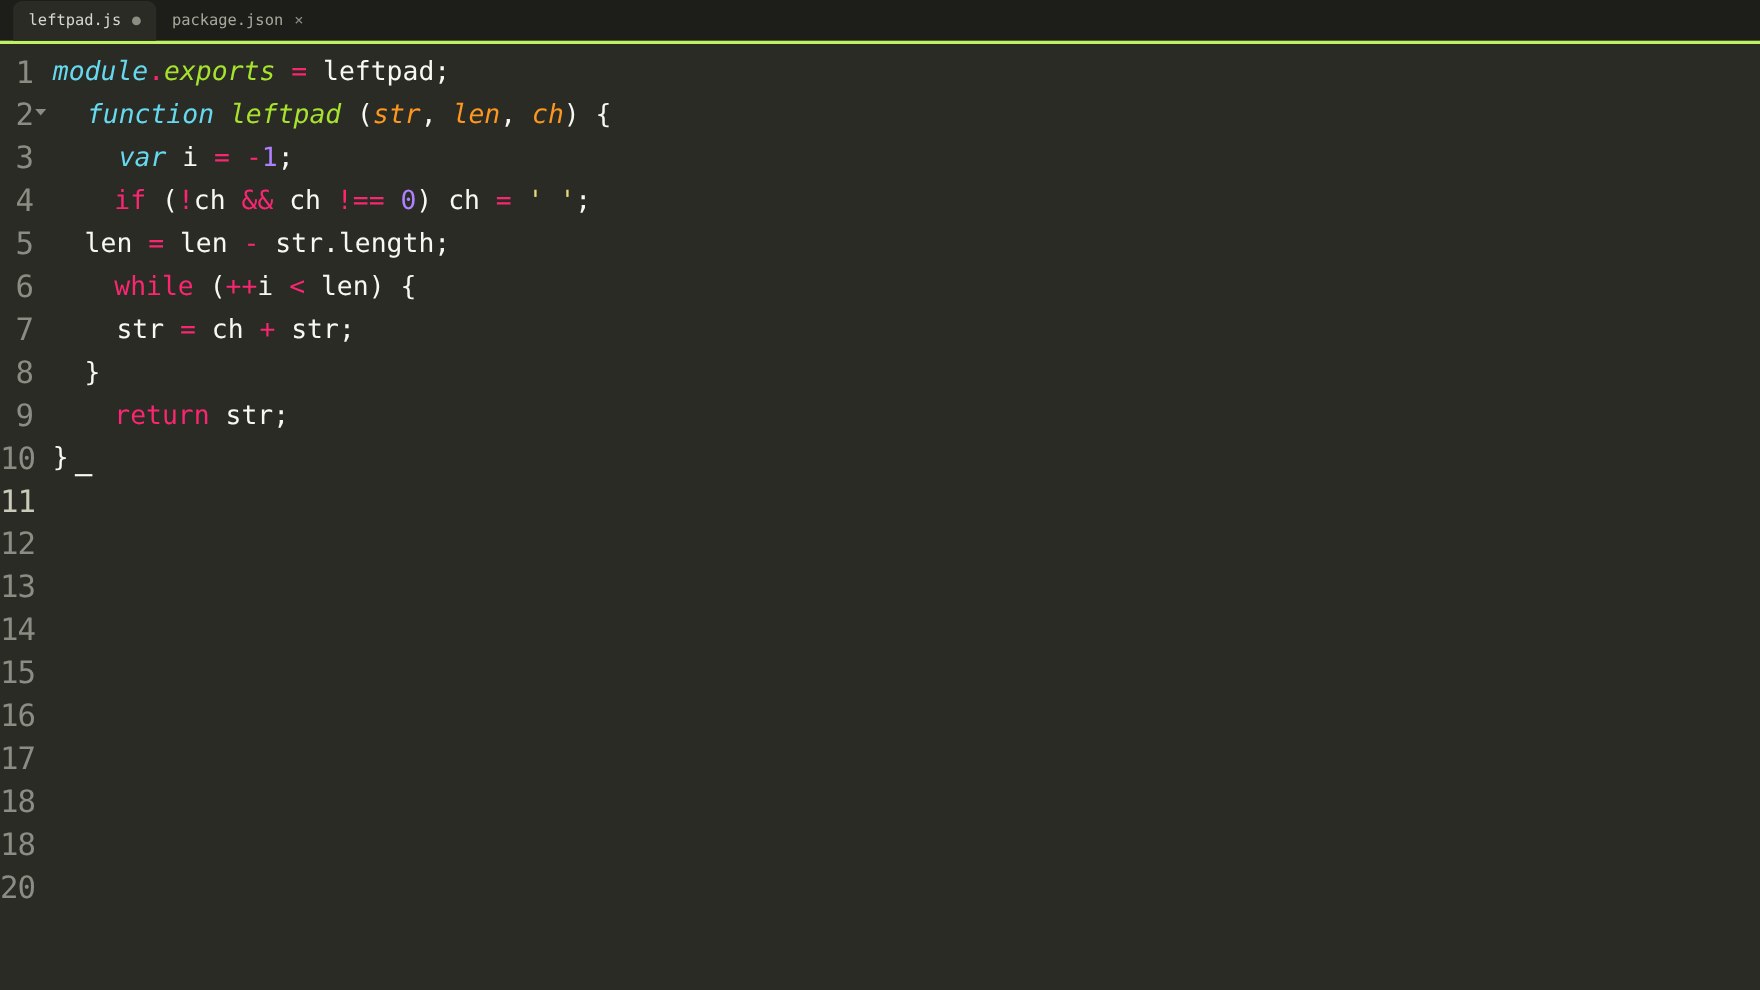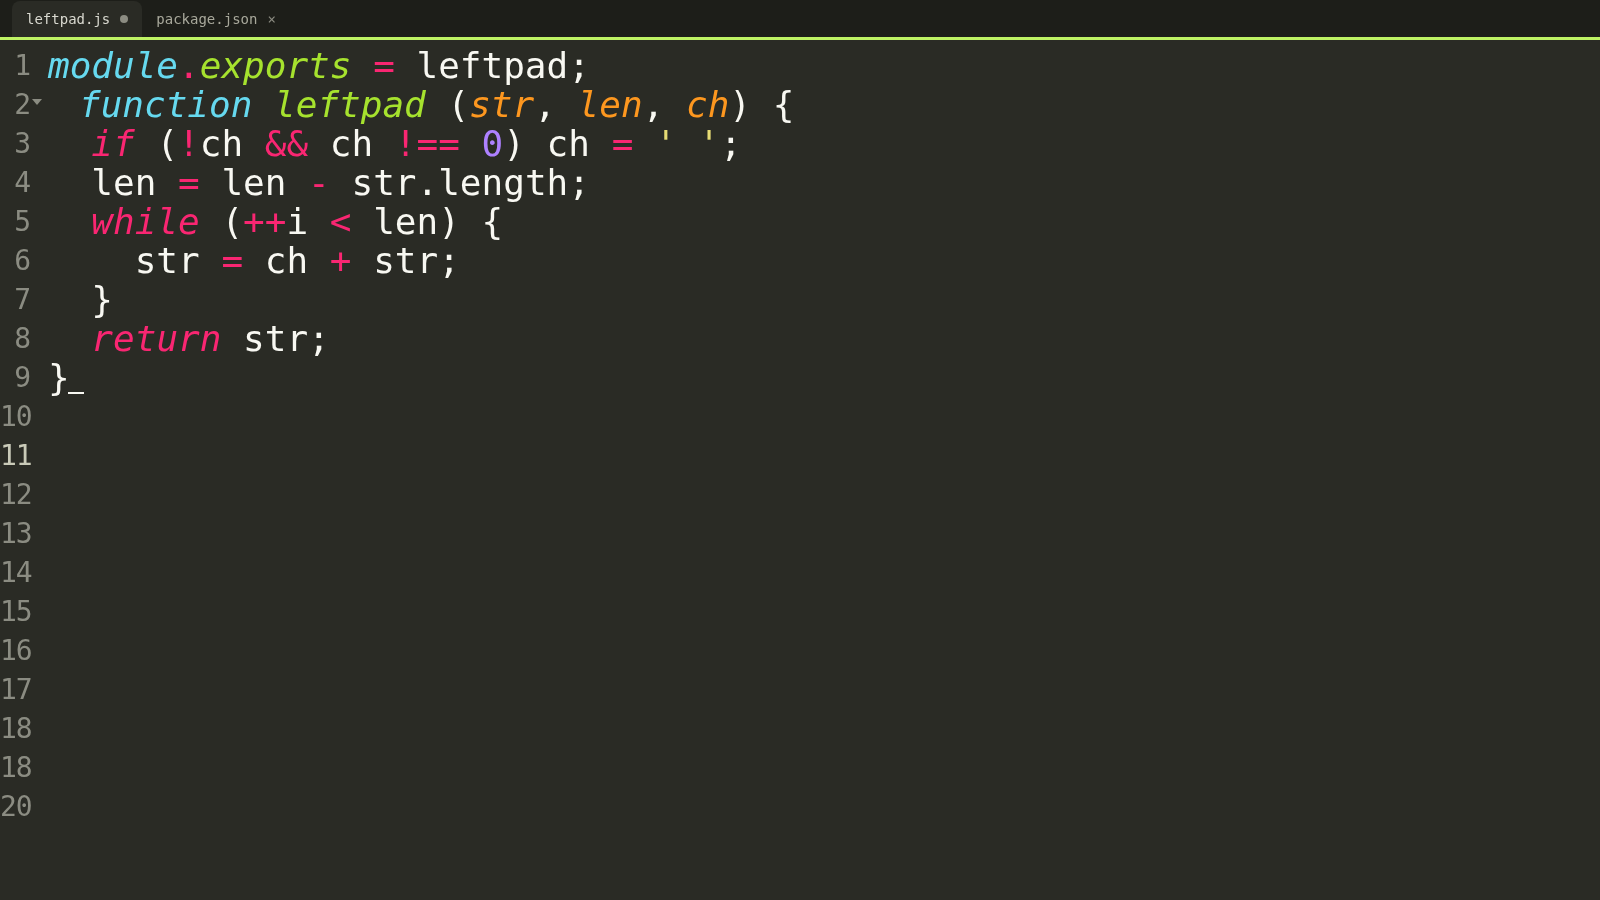--- a/index.html
+++ b/index.html
@@ -80,33 +80,33 @@
     position:absolute;
     right:-12px;
     top:14px;
     width:0;height:0;
     border-left:5px solid transparent;
     border-right:5px solid transparent;
     border-top:6px solid var(--fold);
   }
   .code{
     padding:6px 0 0 18px;
-    font-size:36px;
+    font-size:24px;
     line-height:39px;
     color:var(--plain);
   }
   .code .line{height:39px;white-space:pre;}
   .code .line.cursor{position:relative;}
   .code .line.cursor::after{
     content:"";
     position:absolute;
     left:20px;top:34px;width:16px;height:2px;background:#f8f8f2;
   }
   
-  .kw{color:var(--keyword);font-style:italic;}
+  .kw{color:var(--keyword);margin-left:27px;}
   .kw2{color:var(--builtin);font-style:italic;margin-left:31px;}   
   .fn{color:var(--funcname);font-style:italic;}
   .pr{color:var(--param);font-style:italic;}
   .bi{color:var(--builtin);font-style:italic;}
   .md{color:var(--module);font-style:italic;}
   .nm{color:var(--num);}
   .st{color:var(--string);}
   .op{color:var(--operator);}
   .pt{color:var(--plain);}
 </style>
@@ -143,20 +143,21 @@
       <div class="gl">15</div>
       <div class="gl">16</div>
       <div class="gl">17</div>
       <div class="gl">18</div>
       <div class="gl">18</div>
       <div class="gl">20</div>
     </div>
   <div class="code">
       <div class="line"><span class="md">module</span><span class="op">.</span><span class="fn">exports</span><span class="pt"> </span><span class="op">=</span><span class="pt"> leftpad</span><span class="pt">;</span></div>
       <div class="line"><span class="kw2">function</span><span class="pt"> </span><span class="fn">leftpad</span><span class="pt"> </span><span class="pt">(</span><span class="pr">str</span><span class="pt">, </span><span class="pr">len</span><span class="pt">, </span><span class="pr">ch</span><span class="pt">) </span><span class="pt">{</span></div>
+      <div class="line"><span class="pt">  </span><span class="kw2">var</span><span class="pt"> i </span><span class="op">=</span><span class="pt"> </span><span class="op">-</span><span class="nm">1</span><span class="pt">;</span></div>
       <div class="line"><span class="pt">  </span><span class="kw">if</span><span class="pt"> (</span><span class="op">!</span><span class="pt">ch </span><span class="op">&amp;&amp;</span><span class="pt"> ch </span><span class="op">!==</span><span class="pt"> </span><span class="nm">0</span><span class="pt">) ch </span><span class="op">=</span><span class="pt"> </span><span class="st">' '</span><span class="pt">;</span></div>
       <div class="line"><span class="pt">  len </span><span class="op">=</span><span class="pt"> len </span><span class="op">-</span><span class="pt"> str</span><span class="pt">.</span><span class="pt">length;</span></div>
       <div class="line"><span class="pt">  </span><span class="kw">while</span><span class="pt"> (</span><span class="op">++</span><span class="pt">i </span><span class="op">&lt;</span><span class="pt"> len) {</span></div>
       <div class="line"><span class="pt">    str </span><span class="op">=</span><span class="pt"> ch </span><span class="op">+</span><span class="pt"> str;</span></div>
       <div class="line"><span class="pt">  }</span></div>
       <div class="line"><span class="pt">  </span><span class="kw">return</span><span class="pt"> str;</span></div>
       <div class="line cursor"><span class="pt">}</span></div>
       <div class="line"></div>
       <div class="line"></div>
       <div class="line"></div>

